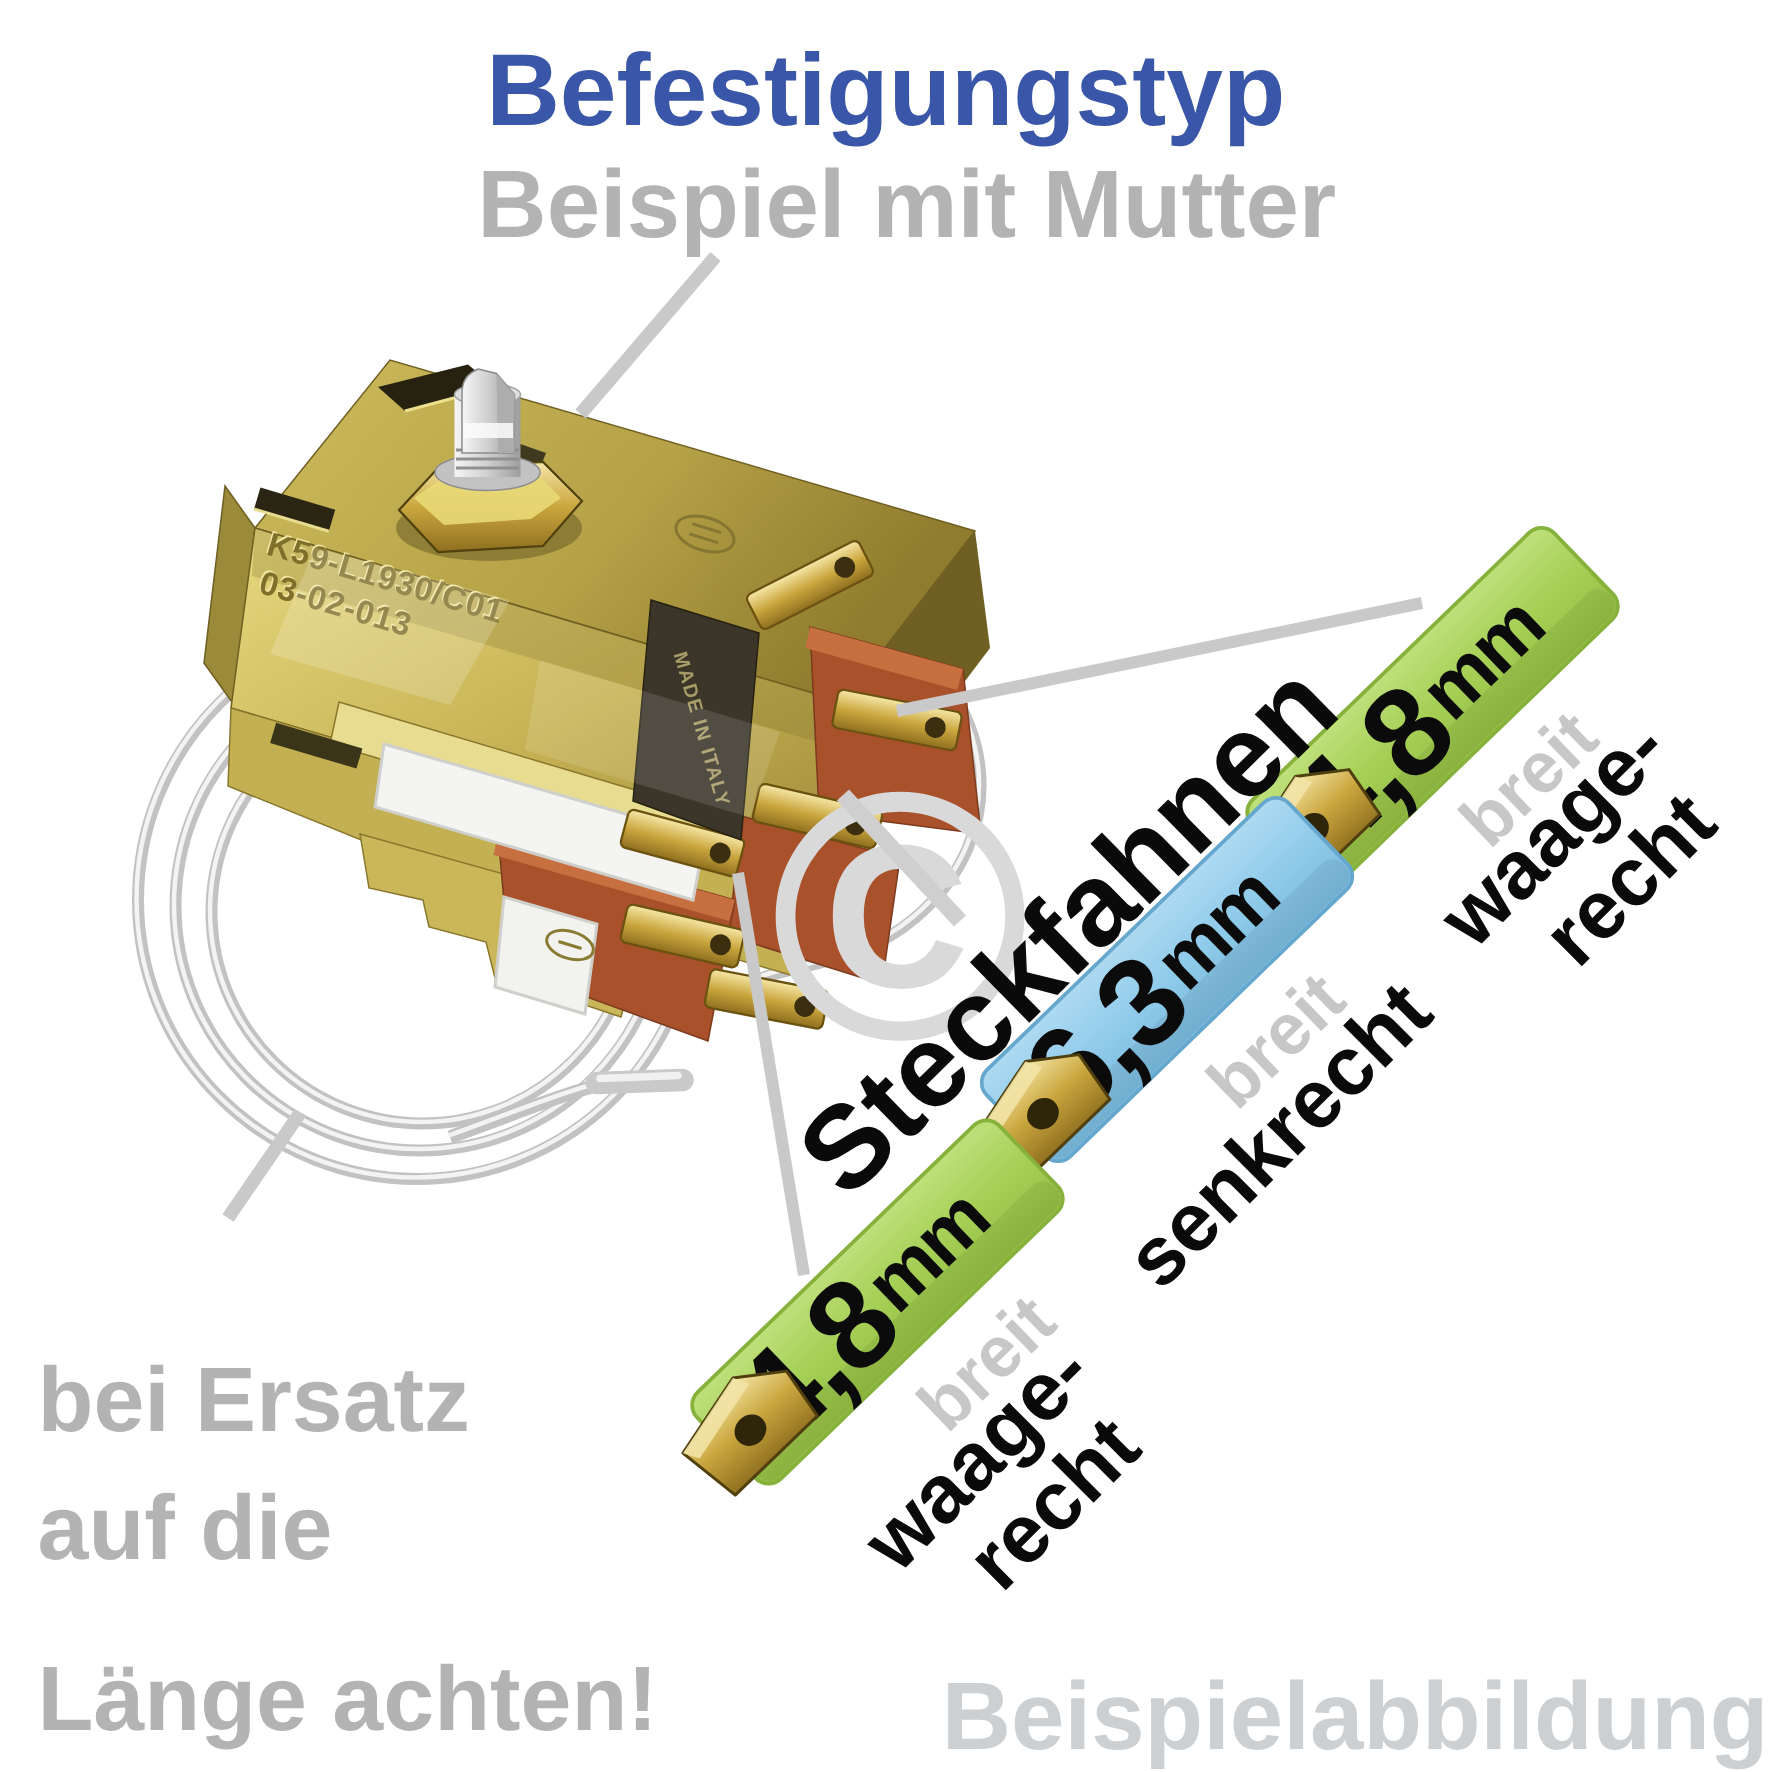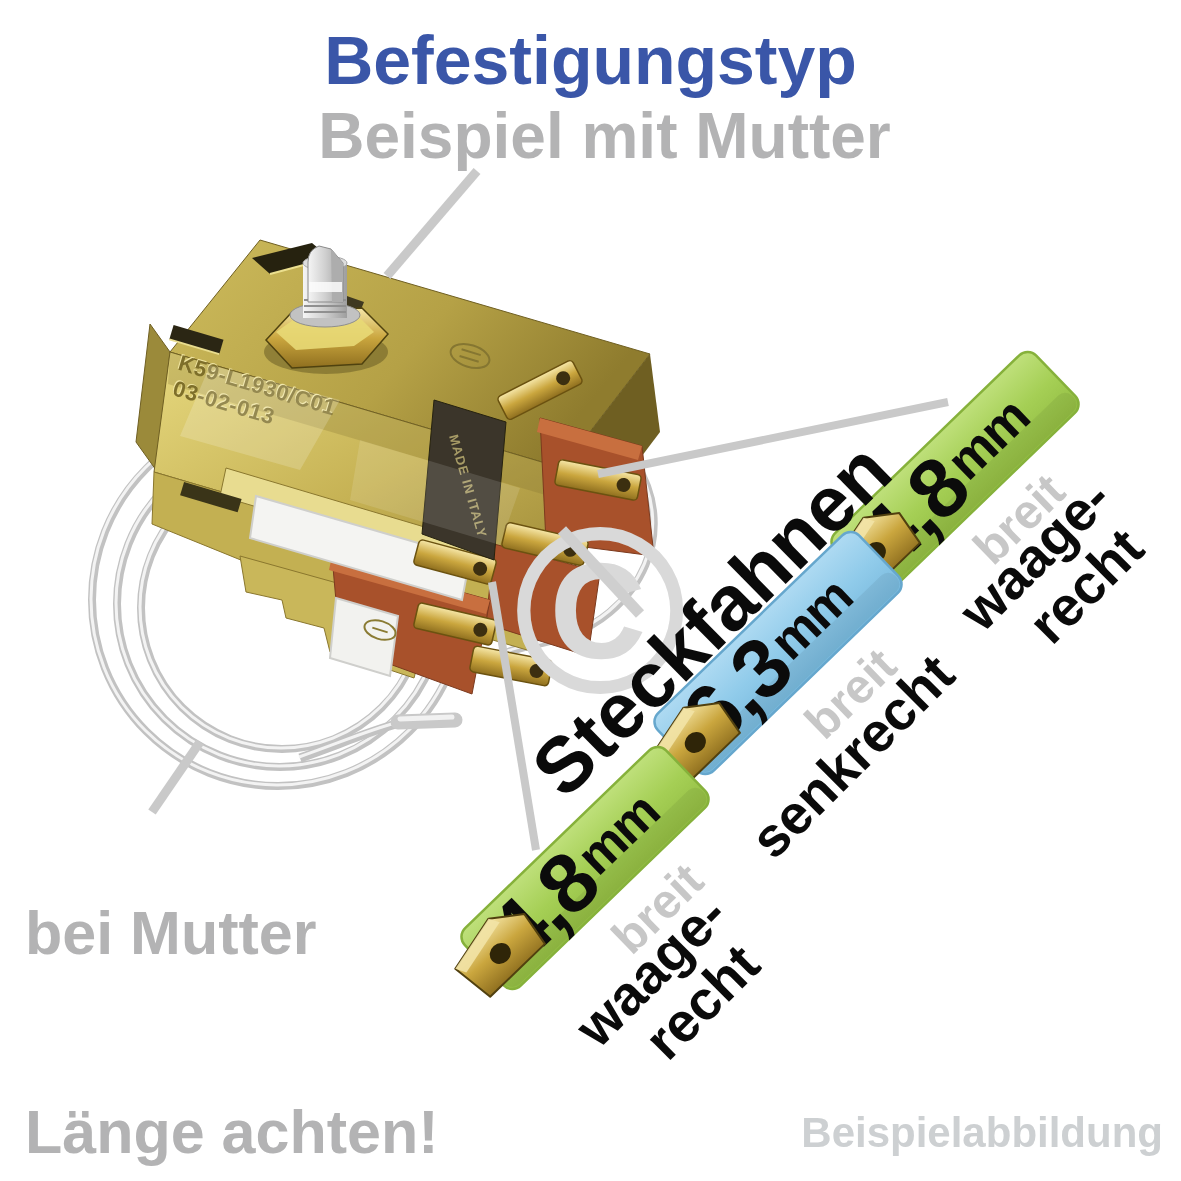--- a/index.html
+++ b/index.html
@@ -5,21 +5,21 @@
   html,body{margin:0;padding:0;background:#ffffff;}
   #stage{position:relative;width:1181px;height:1181px;background:#ffffff;overflow:hidden;
          font-family:"Liberation Sans",sans-serif;}
   .txt{position:absolute;white-space:nowrap;font-weight:bold;line-height:1;}
   #title{top:26px;left:0;width:1181px;text-align:center;font-size:68px;color:#3a56a8;}
   #subtitle{top:104px;left:0;width:1181px;text-align:center;font-size:64px;color:#b3b3b4;transform:translateX(14px);}
   #cap-title{top:818px;left:25px;font-size:62px;color:#c04540;}
   #cap-l1{top:903px;left:25px;font-size:61px;color:#b3b3b4;}
   #cap-l2{top:988px;left:25px;font-size:61px;color:#b3b3b4;}
   #cap-l3{top:1073px;left:25px;font-size:61px;color:#b3b3b4;margin-top:29px;}
-  #footer-note{top:1112px;right:18px;font-size:42px;color:#cdd0d2;margin-left:19px;}
+  #footer-note{top:1112px;right:2px;font-size:64px;color:#cdd0d2;margin-left:19px;}
   svg{position:absolute;top:0;left:0;}
   .svgtext{font-family:"Liberation Sans",sans-serif;font-weight:bold;}
 </style>
 </head>
 <body>
 
 <div id="stage">
 
   <svg width="1181" height="1181" viewBox="0 0 1181 1181">
     <defs>
@@ -220,16 +220,17 @@
       <text class="svgtext" x="10" y="50" font-size="55" fill="#0a0a0a" text-anchor="middle">recht</text>
     </g>
     <g transform="translate(673,987) rotate(-45)">
       <text class="svgtext" x="-4" y="-8" font-size="55" fill="#0a0a0a" text-anchor="middle">waage-</text>
       <text class="svgtext" x="10" y="50" font-size="55" fill="#0a0a0a" text-anchor="middle">recht</text>
     </g>
   </svg>
 
   <div class="txt" id="title">Befestigungstyp</div>
   <div class="txt" id="subtitle">Beispiel mit Mutter</div>
-  <div class="txt" id="cap-l1">bei Mutter</div>
+  <div class="txt" id="cap-l1">bei Ersatz</div>
+  <div class="txt" id="cap-l2">auf die</div>
   <div class="txt" id="cap-l3">Länge achten!</div>
   <div class="txt" id="footer-note">Beispielabbildung</div>
 </div>
 
 </body></html>

